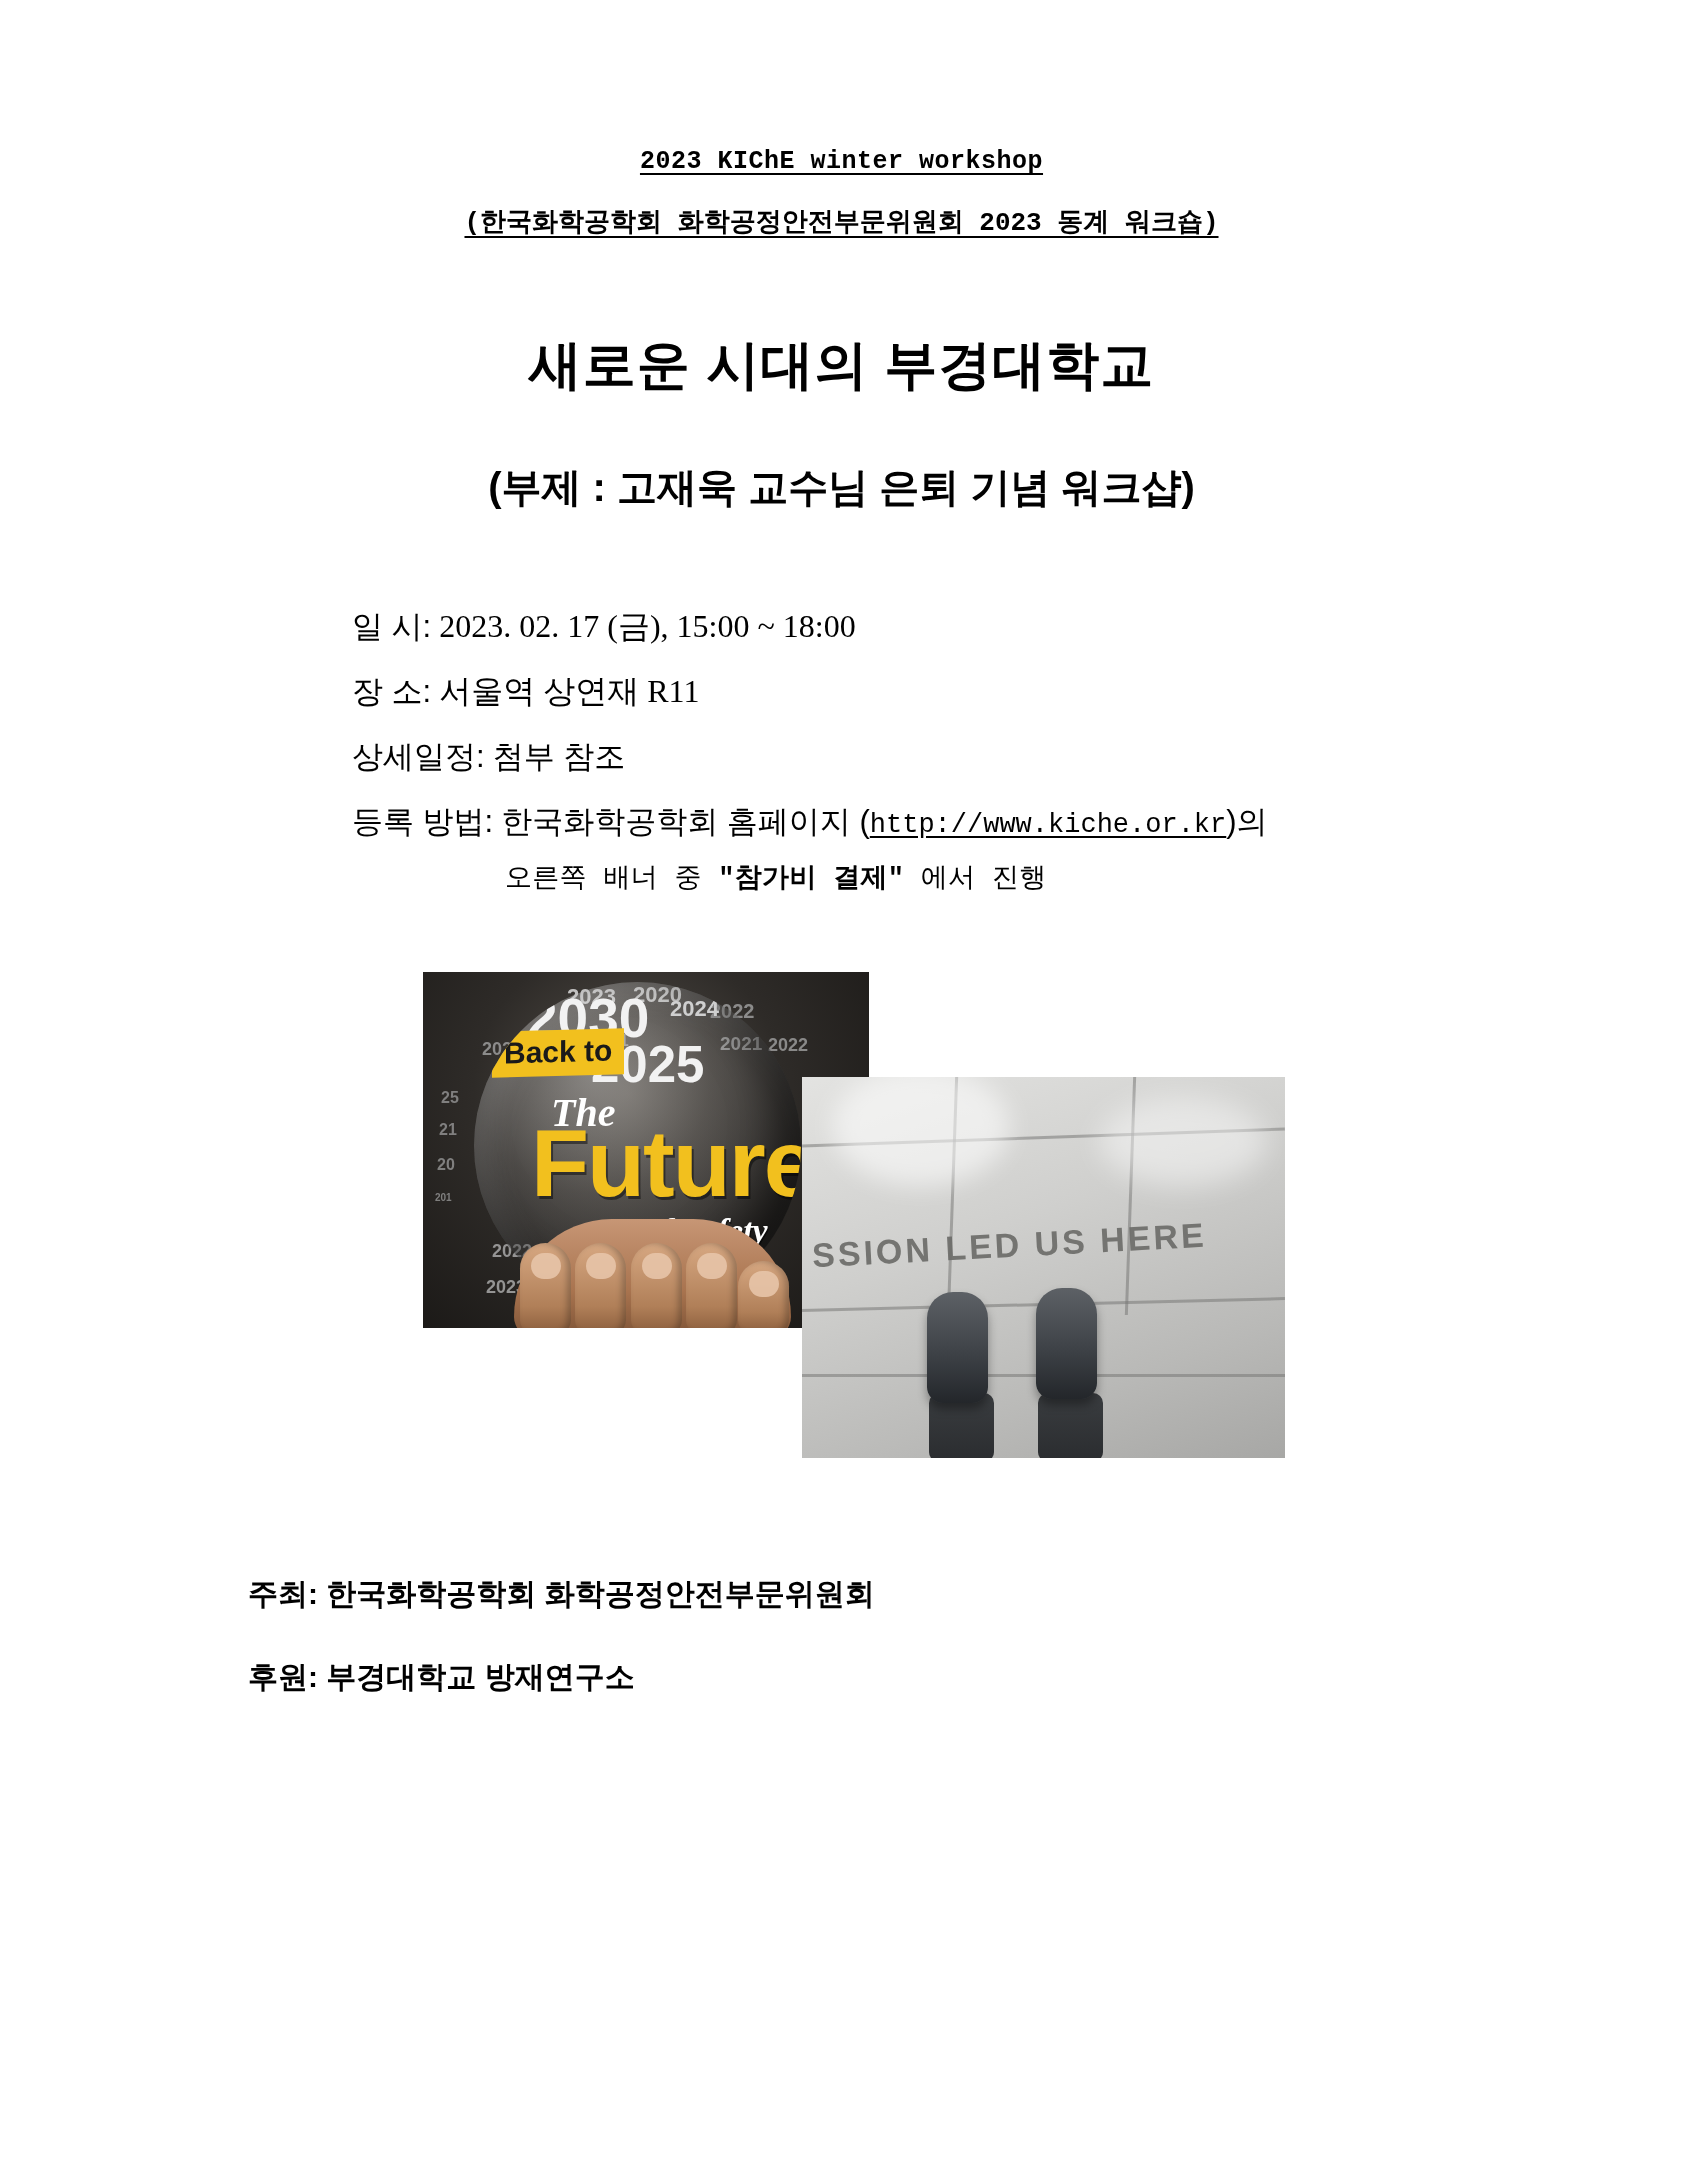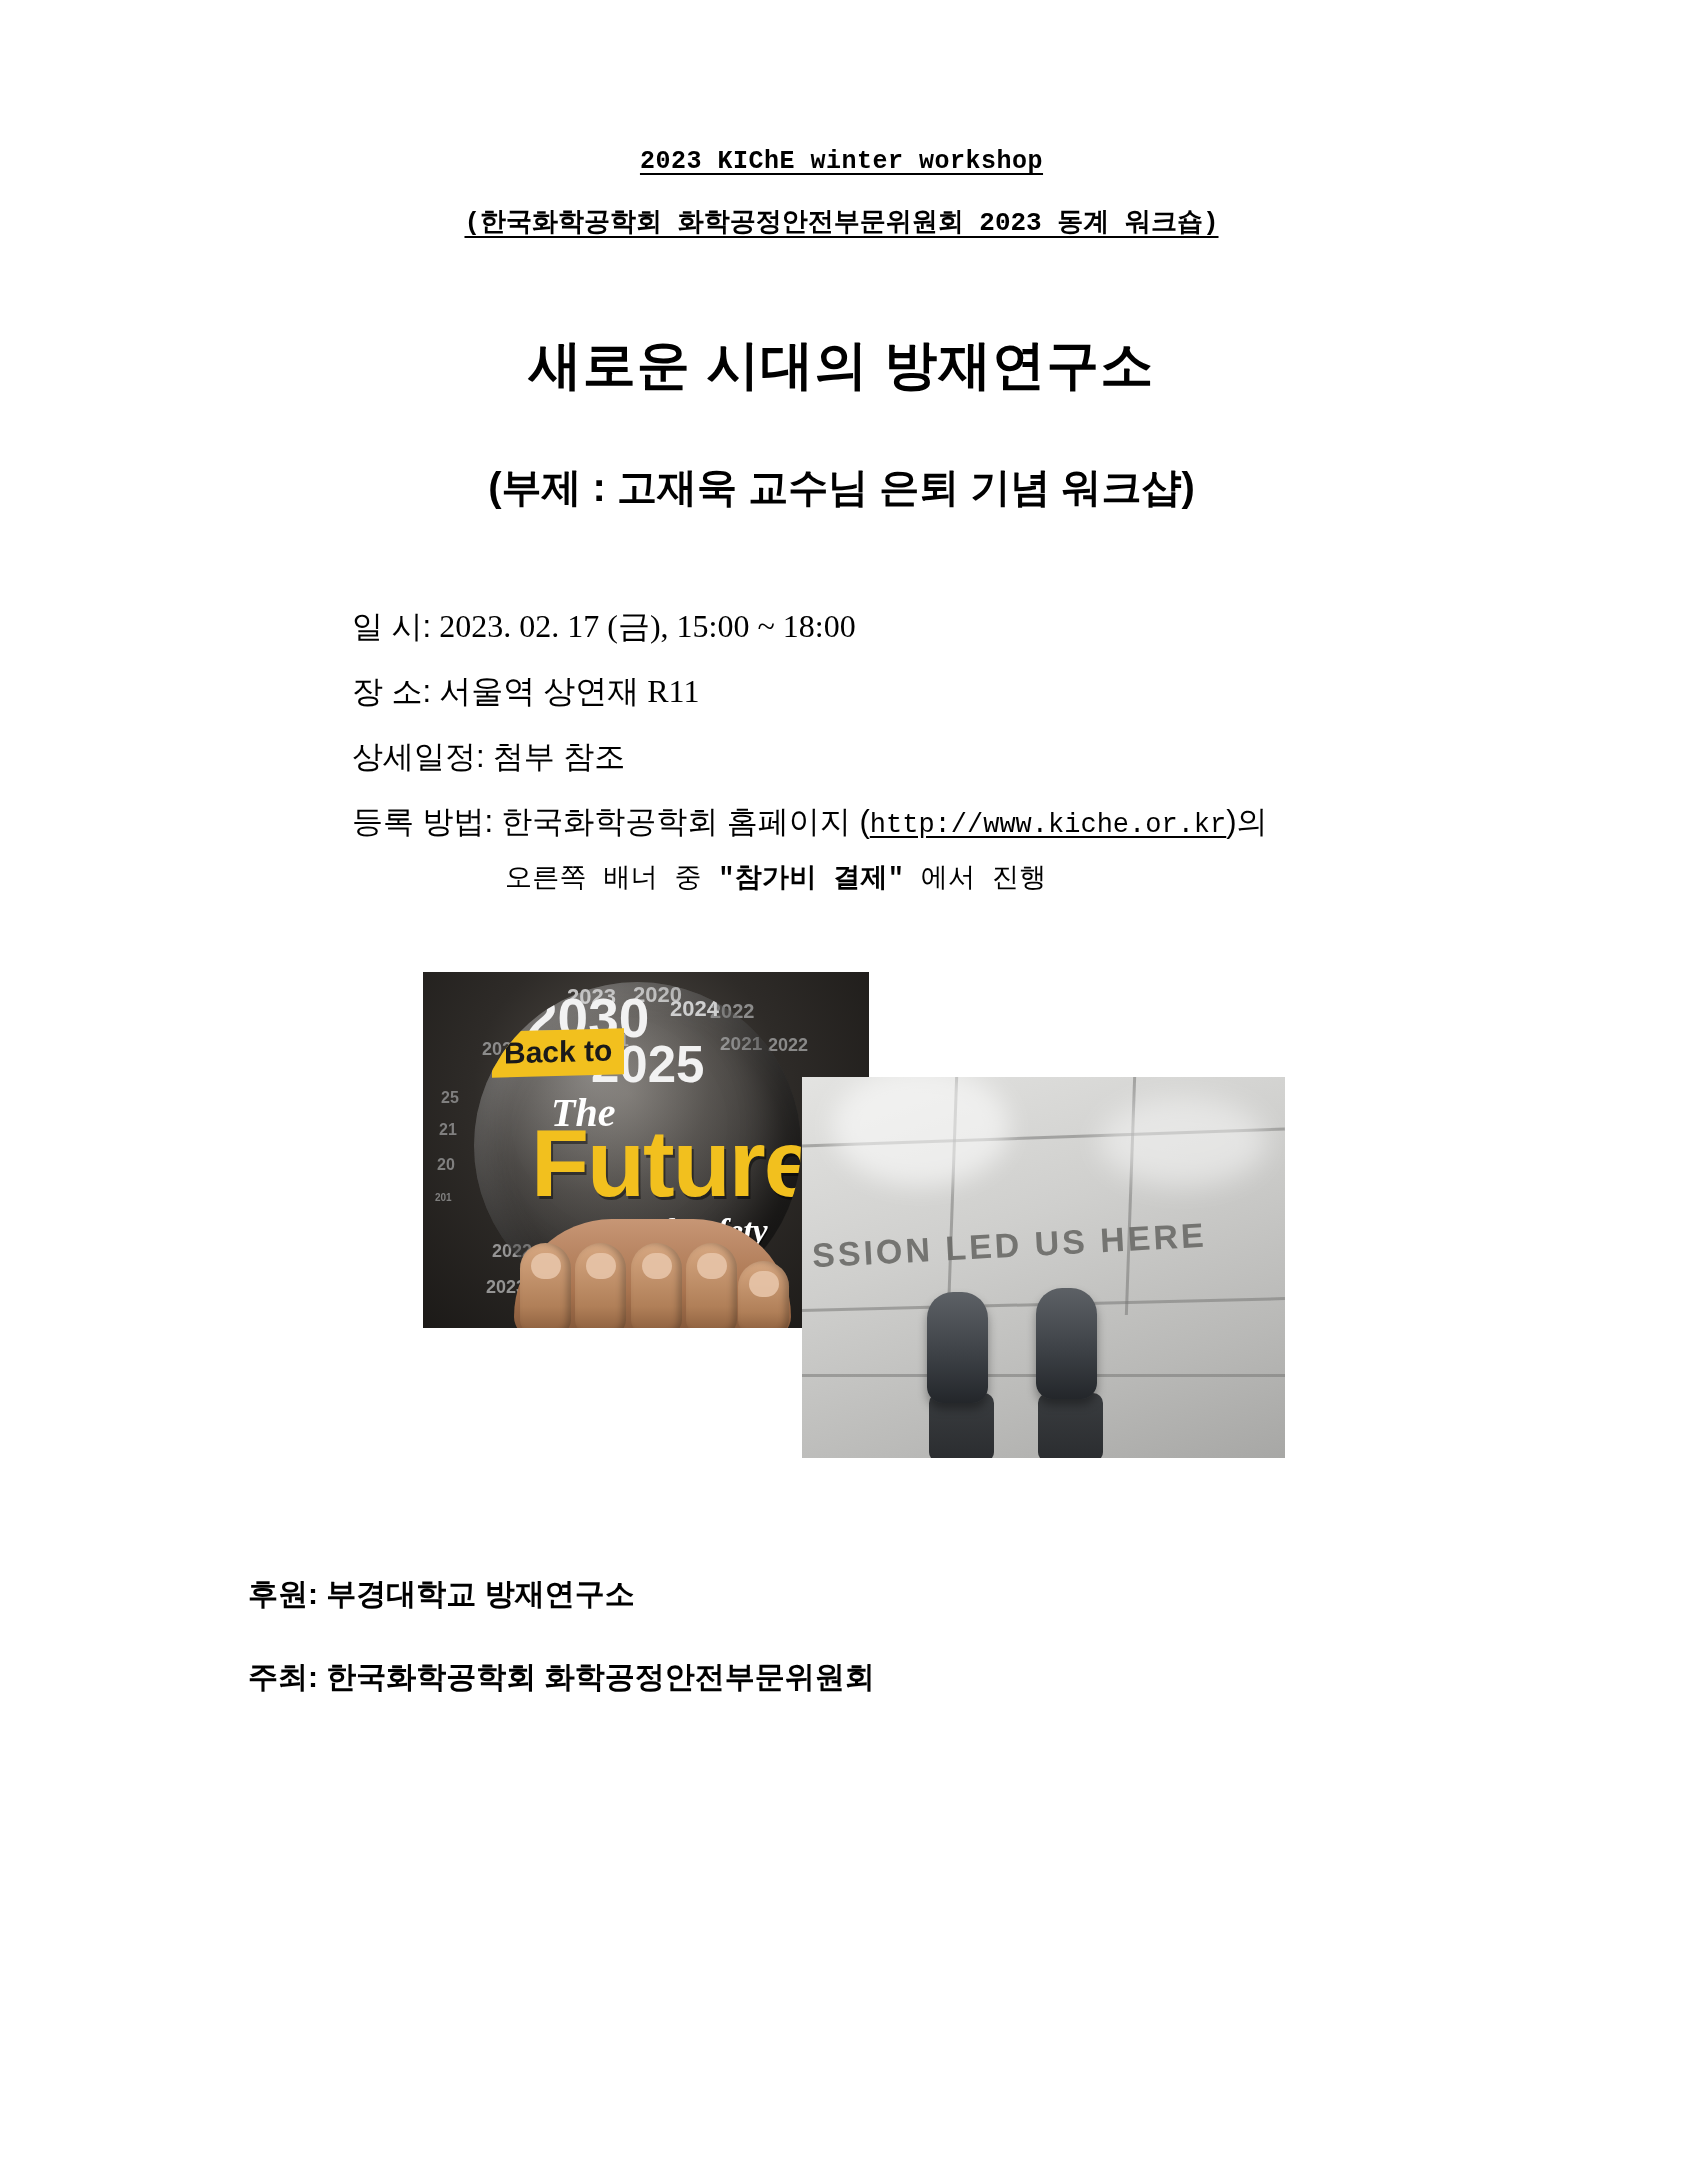--- a/index.html
+++ b/index.html
@@ -305,21 +305,21 @@
 <div class="page">
 
   <div class="header-en">
     <span>2023 KIChE winter workshop</span>
   </div>
 
   <div class="header-ko">
     <span>(한국화학공학회 화학공정안전부문위원회 2023 동계 워크숍)</span>
   </div>
 
-  <div class="main-title">새로운 시대의 방재연구소</div>
+  <div class="main-title">새로운 시대의 부경대학교</div>
   <div class="sub-title">(부제 : 고재욱 교수님 은퇴 기념 워크샵)</div>
 
   <div class="info-list">
 
     <div class="info-row">
       <span class="info-label">일 시:</span>
       <span class="info-value">2023. 02. 17 (금), 15:00 ~ 18:00</span>
     </div>
 
     <div class="info-row">
@@ -415,23 +415,23 @@
         <div class="leg" style="left:236px;bottom:-4px;"></div>
         <div class="shoe" style="left:125px;bottom:55px;"></div>
         <div class="shoe" style="left:234px;bottom:59px;"></div>
       </div>
     </div>
 
   </div>
 
   <div class="footer">
     <div class="footer-row">
+      <span class="footer-label">주최:</span>
+      <span class="footer-value">한국화학공학회 화학공정안전부문위원회</span>
+    </div>
+    <div class="footer-row">
       <span class="footer-label">후원:</span>
       <span class="footer-value normal">부경대학교 방재연구소</span>
     </div>
-    <div class="footer-row">
-      <span class="footer-label">주최:</span>
-      <span class="footer-value">한국화학공학회 화학공정안전부문위원회</span>
-    </div>
   </div>
 
 </div>
 
 
 </body></html>

